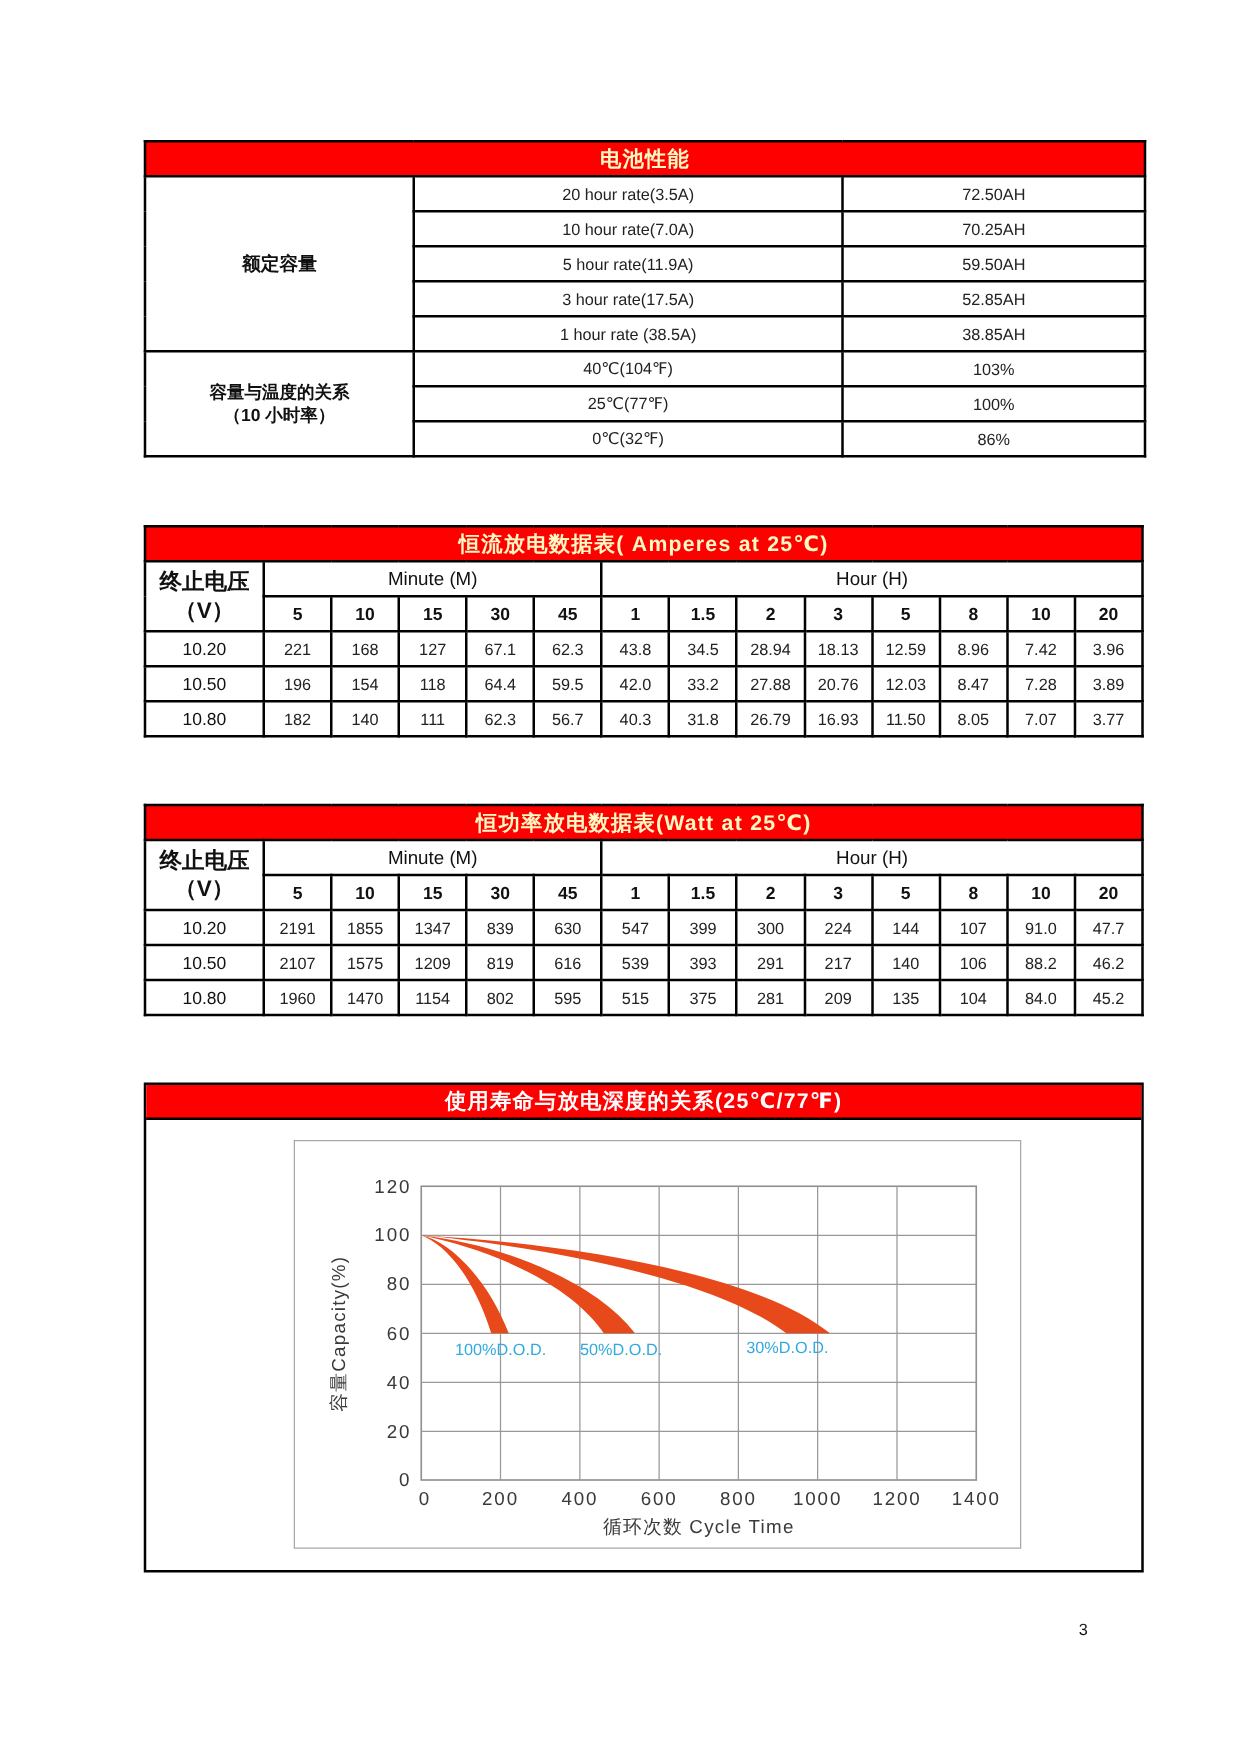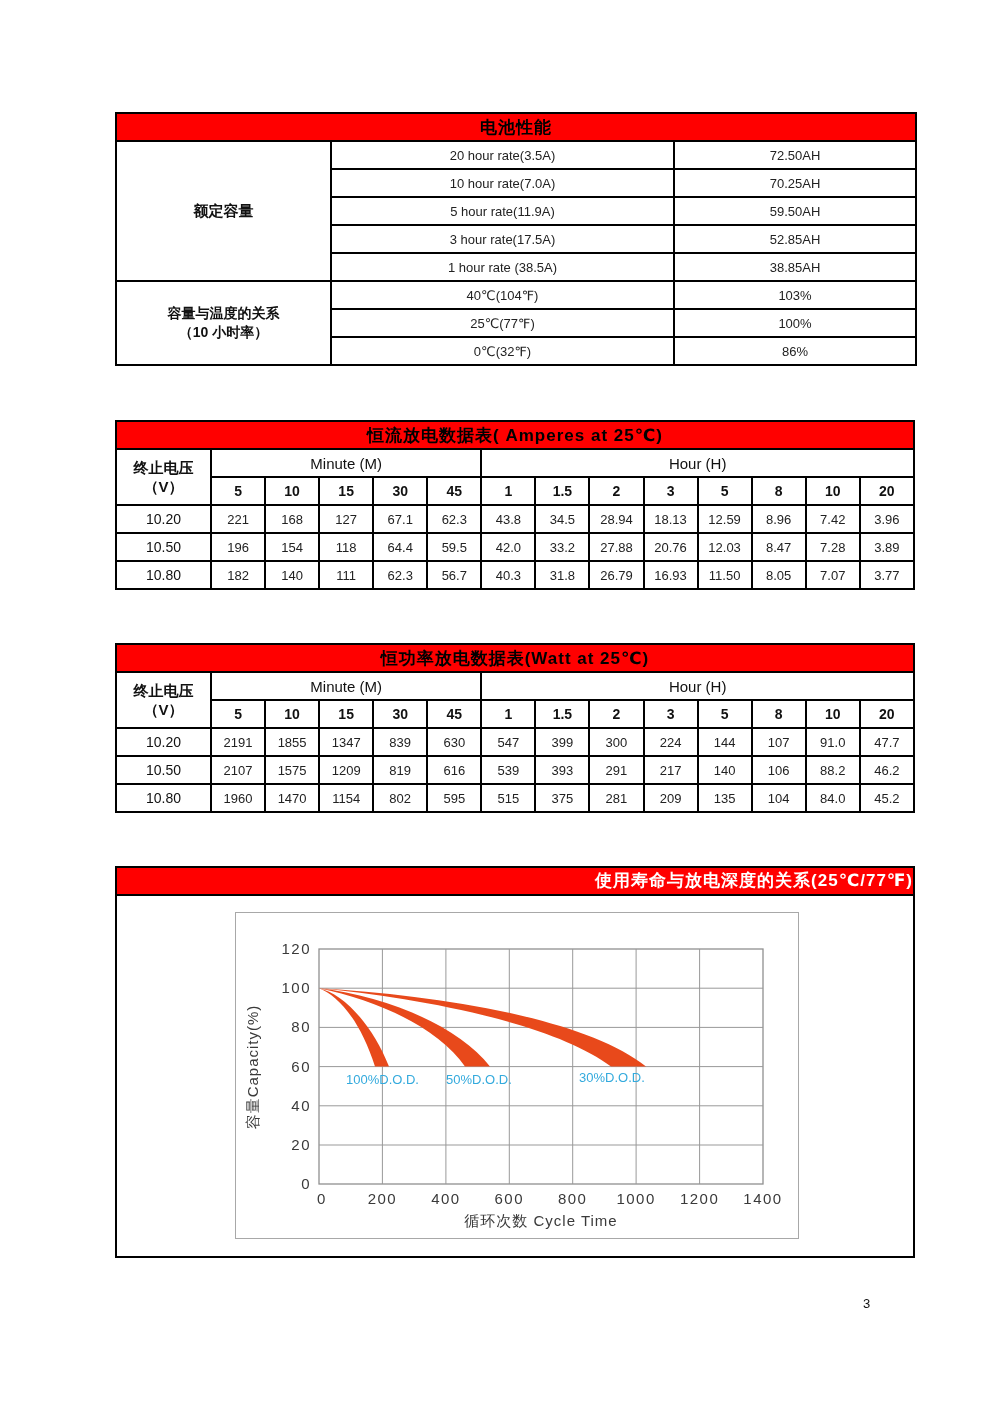--- a/index.html
+++ b/index.html
@@ -4,43 +4,43 @@
 <style>
   html,body { margin:0; padding:0; }
   body {
     width:993px; height:1404px; position:relative; background:#ffffff;
     font-family:"Liberation Sans","DejaVu Sans",sans-serif; color:#111;
   }
   .sec { position:absolute; left:115px; width:800px; }
   table { border-collapse:collapse; width:100%; table-layout:fixed; }
   td { border:2px solid #000; text-align:center; vertical-align:middle; padding:0; height:26px; }
   .red-head {
-    background:#ff0000; color:#000000; font-weight:bold; font-size:17px; height:26px;
+    background:#ff0000; color:#fef9c3; font-weight:bold; font-size:17px; height:26px;
     letter-spacing:1px;
   }
   .group-label { font-weight:bold; font-size:15px;font-family:Liberation Mono, monospace; }
   .group-label2 { font-weight:bold; font-size:14px; line-height:1.35;margin-top:28px; }
   .name-cell, .val-cell { font-size:13px; color:#222; }
-  .vlabel { font-weight:bold; font-size:15px; line-height:1.3; }
+  .vlabel { font-weight:bold; font-size:18px; line-height:1.3; }
   .ghead { font-weight:normal; font-size:15px; }
   .chead { font-weight:bold; font-size:14px; }
   .vrow  { font-weight:normal; font-size:14px; }
   .dcell { font-size:13px; color:#222; }
   .chart-sec {
     position:absolute; left:115px; top:866px; width:796px; height:388px;
     border:2px solid #000; background:#fff;
   }
   .chart-red {
     height:26px; background:#ff0000; border-bottom:2px solid #000;
-    color:#fff; font-weight:bold; font-size:17px; text-align:right;
+    color:#fff; font-weight:bold; font-size:17px; text-align:center;
     line-height:26px; letter-spacing:1px;
   }
   .chart-box {
     position:absolute; left:118px; top:44px; width:562px; height:325px;
-    border:1px solid #a8a8a8; background:#fff;
+    border:1px solid #a8a8a8; background:#fff;padding-left:18px;
   }
   .page-num { position:absolute; left:863px; top:1296px; font-size:13px; color:#111; }
   svg text { font-family:"Liberation Sans","DejaVu Sans",sans-serif; }
   .tick { font-size:15px; fill:#3a3a3a; letter-spacing:1.5px; }
   .axlabel { font-size:15px; fill:#3a3a3a; letter-spacing:1px; }
   .dod { font-size:13px; fill:#33aadd; }
 </style>
 </head>
 <body>
 

